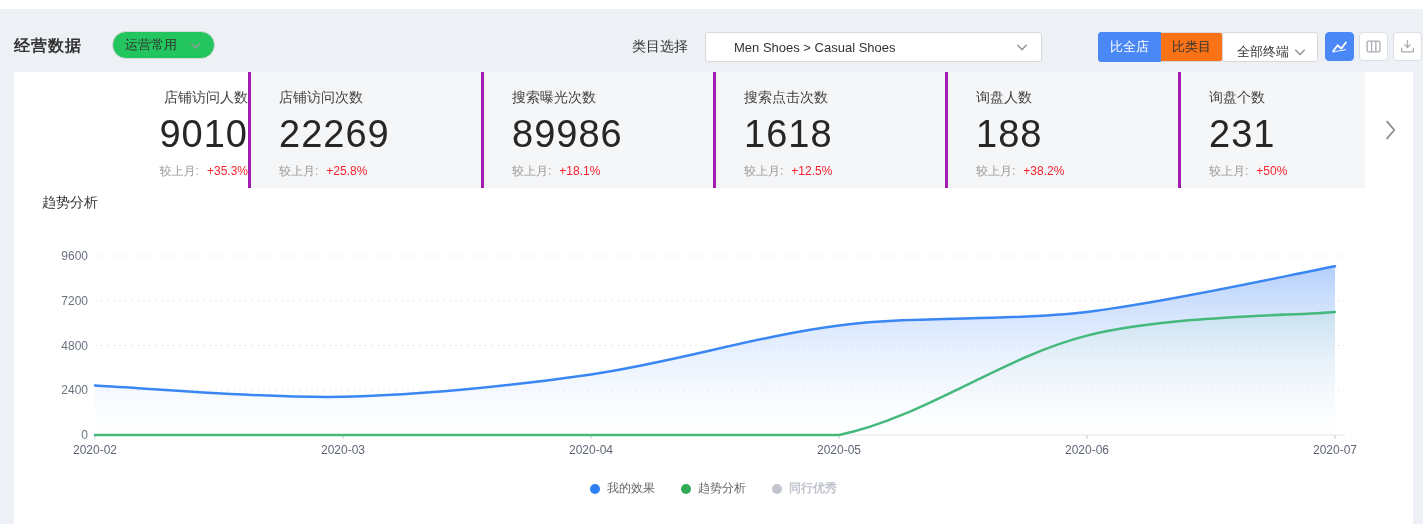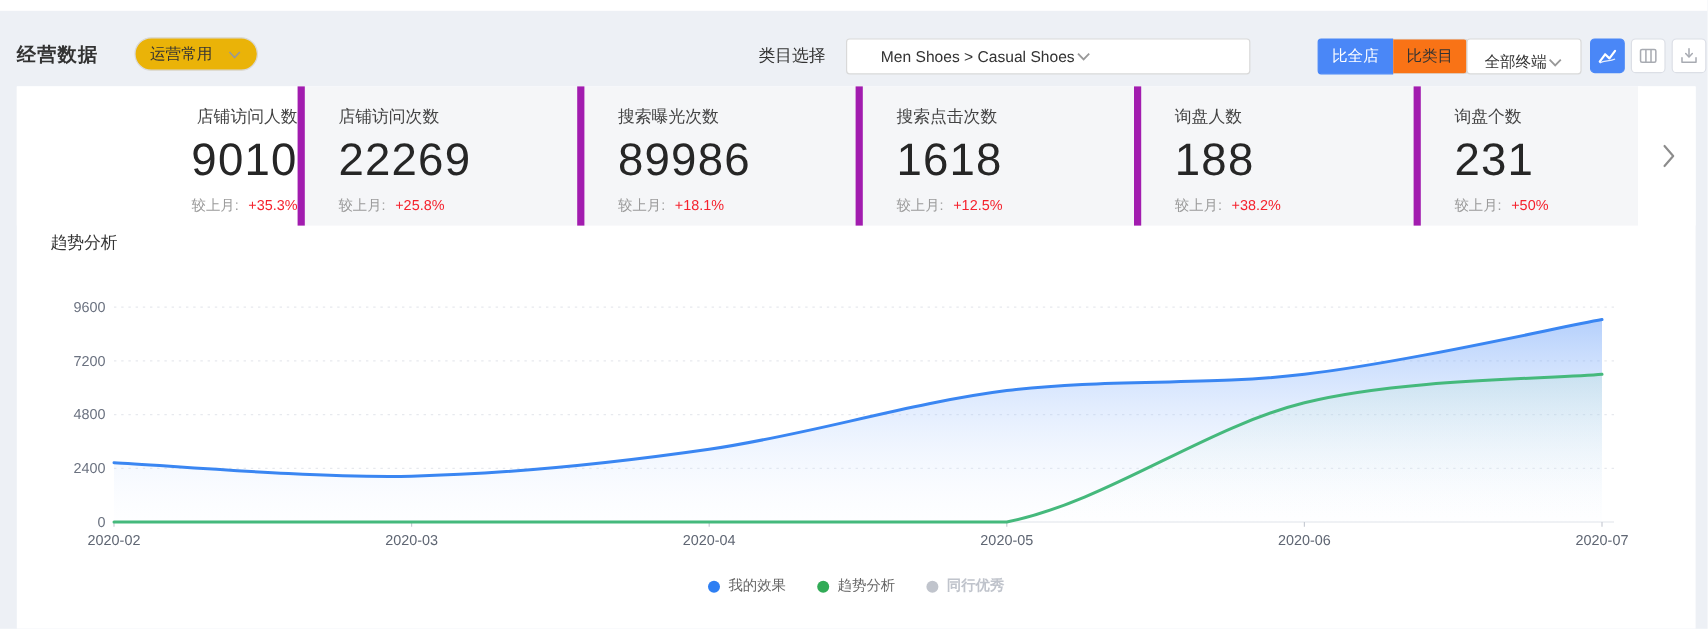--- a/index.html
+++ b/index.html
@@ -8,28 +8,28 @@
     background:#edf0f5;
     font-family:"Liberation Sans","DejaVu Sans",sans-serif;
     color:#333;position:relative;
   }
   .top-strip{position:absolute;left:0;top:0;width:1423px;height:9px;background:#ffffff;}
   
   .header{position:absolute;left:0;top:9px;width:1423px;height:62px;}
   .page-title{position:absolute;left:14px;top:27px;font-size:16px;color:#333;font-weight:700;letter-spacing:1px;text-align:right;}
   .pill-select{
     position:absolute;left:112px;top:22px;height:28px;min-width:92px;
-    background:#eab308;border:1px solid #d9d9d9;border-radius:15px;
+    background:#22c55e;border:1px solid #d9d9d9;border-radius:15px;
     display:flex;align-items:center;justify-content:space-between;
     padding:0 12px;box-sizing:border-box;font-size:13px;color:#333;cursor:pointer;gap:12px;
   }
   .cat-label{position:absolute;left:632px;top:29px;width:58px;font-size:14px;color:#333;}
   .select-box{
     position:absolute;height:30px;background:#fff;border:1px solid #d9d9d9;border-radius:3px;
-    display:flex;align-items:center;justify-content:flex-start;
+    display:flex;align-items:center;justify-content:space-between;
     box-sizing:border-box;font-size:13px;color:#333;cursor:pointer;
   }
   .cat-select{left:705px;top:23px;width:337px;padding:0 12px 0 28px;}
   .term-select{left:1222px;top:23px;width:96px;padding:10px 10px 0 14px;}
   .chev{flex:0 0 auto;}
   .cmp-group{position:absolute;left:1083px;top:23px;height:30px;display:flex;padding-left:15px;}
   .cmp-btn{
     height:30px;box-sizing:border-box;font-size:13px;display:flex;align-items:center;
     padding:0 11px;cursor:pointer;border:1px solid #d9d9d9;background:#f97316;color:#333;
   }
@@ -38,21 +38,21 @@
   .cmp-btn:last-child{border-radius:0 3px 3px 0;border-left:none;}
   .icon-btn{
     position:absolute;top:23px;width:29px;height:29px;box-sizing:border-box;border-radius:4px;
     background:#fff;border:1px solid #dcdfe6;display:flex;align-items:center;justify-content:center;cursor:pointer;
   }
   .icon-btn.active{background:#4a87f7;border-color:#4a87f7;}
   
   .panel{position:absolute;left:14px;top:72px;width:1399px;height:452px;background:#fff;}
   .tabs{position:absolute;left:0;top:0;width:1399px;height:116px;display:flex;}
   .tab{
-    box-sizing:border-box;height:116px;background:#f5f6f8;border-left:6px solid #a21caf;
+    box-sizing:border-box;height:116px;background:#f5f6f8;border-left:3px solid #a21caf;
     padding:17px 0 0 28px;cursor:pointer;flex:0 0 auto;
   }
   .tab:first-child{border-left:none;background:#ffffff;text-align:right;}
   .tab-label{font-size:14px;color:#434343;}
   .tab-value{font-size:38px;color:#262626;letter-spacing:1px;margin-top:6px;line-height:42px;}
   .tab-cmp{font-size:12px;color:#9b9b9b;margin-top:8px;}
   .tab-cmp .chg{color:#f5222d;margin-left:8px;}
   .tab-arrow{
     flex:1 1 auto;display:flex;align-items:center;justify-content:center;
     background:#fff;border-left:3px solid #fff;cursor:pointer;height:116px;padding:0;

